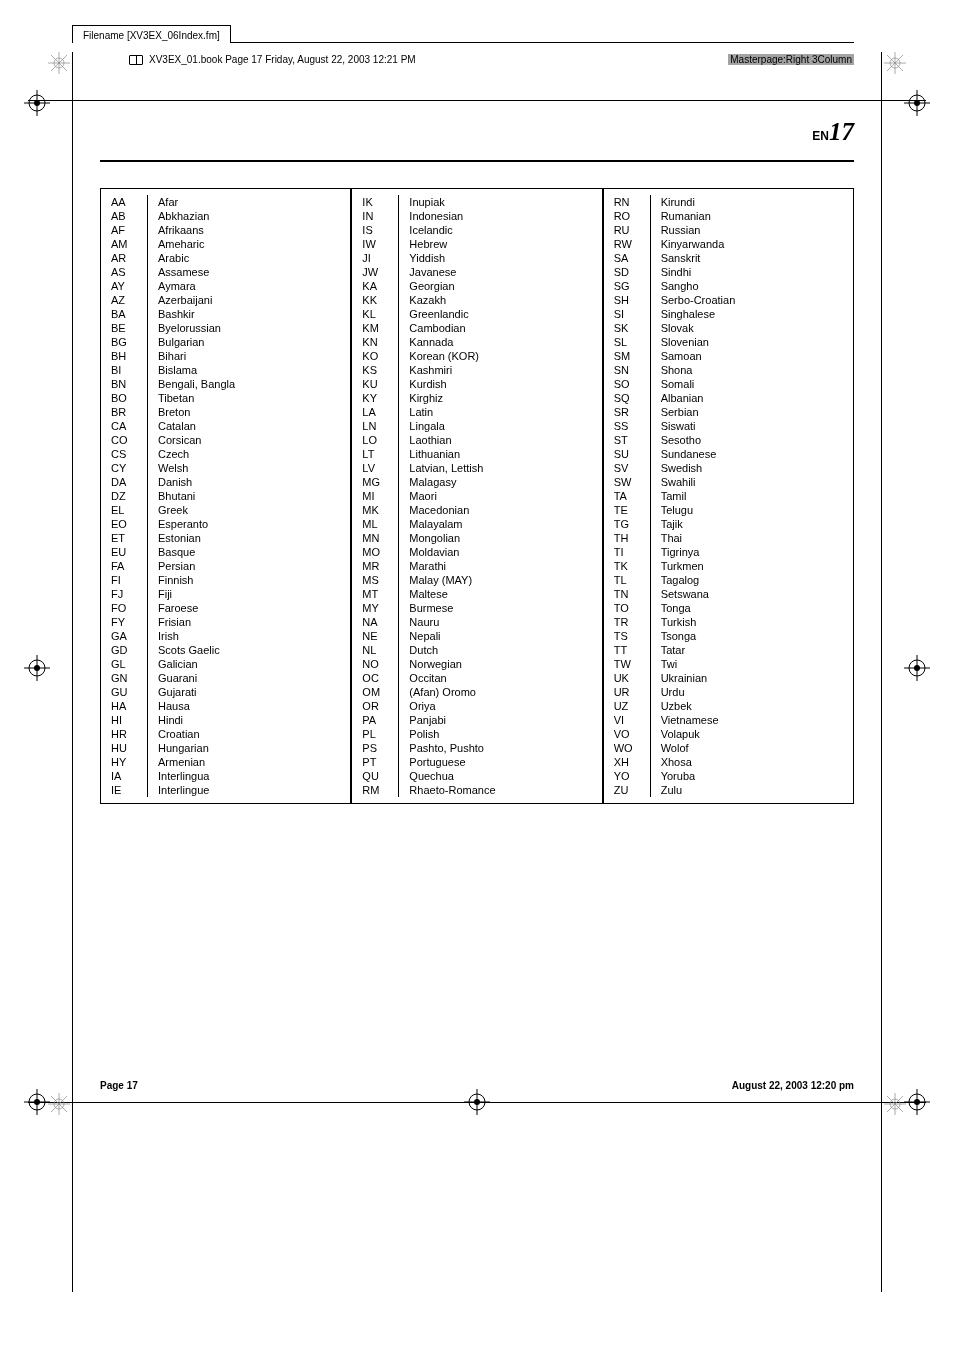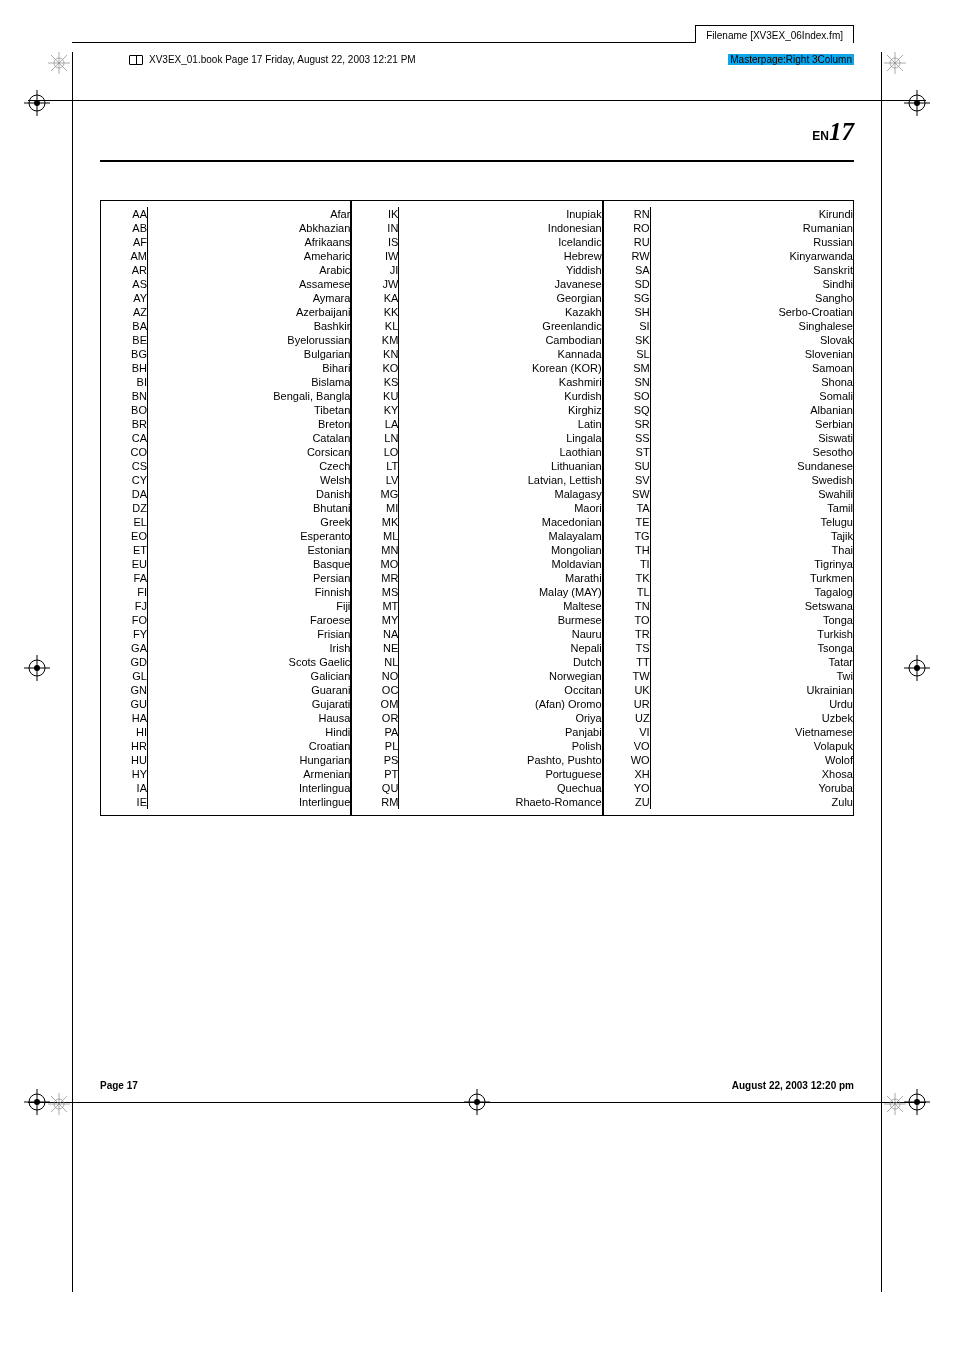--- a/index.html
+++ b/index.html
@@ -1,17 +1,17 @@
 <!DOCTYPE html>
 <html><head>
 <meta charset="utf-8">
 <style>
   * { box-sizing: border-box; margin: 0; padding: 0; }
   html, body { width: 954px; height: 1351px; background: #fff; font-family: "Helvetica Neue", Arial, sans-serif; color: #000; }
-  .page { position: relative; width: 954px; height: 1171px; text-align: right; }
+  .page { position: relative; width: 954px; height: 1171px; }
 
   
   .reg { position: absolute; width: 26px; height: 26px; }
   .reg svg { display: block; }
   .reg.top-left    { top: 90px;  left: 24px; }
   .reg.top-right   { top: 90px;  right: 24px; }
   .reg.mid-left    { top: 655px; left: 24px; }
   .reg.mid-right   { top: 655px; right: 24px; }
   .reg.bot-left    { bottom: 56px; left: 24px; }
   .reg.bot-mid     { bottom: 56px; left: 464px; }
@@ -34,33 +34,33 @@
   
   .filename-wrap { position: absolute; top: 24px; left: 72px; }
   .filename-wrap .tab { display: inline-block; border: 1px solid #000; border-bottom: none; font-size: 10px; padding: 4px 10px 2px 10px; position: relative; top: 1px; background: #fff; }
   .filename-wrap .bar { border-top: 1px solid #000; }
 
   
   .bookline { position: absolute; top: 54px; left: 100px; right: 100px; display: flex; justify-content: space-between; align-items: center; font-size: 10px; }
   .bookline .left { display:flex; align-items:center; gap:6px;padding-left:29px; }
   .bookline .strike { position:absolute; top:50%; left:-30px; right:-30px; border-top:1px solid #000; z-index:-1; }
   .bookline span { position: relative; z-index:1; }
-  .bookline .mp { background:#0ea5e9; padding:0 2px; }
+  .bookline .mp { background:#a3a3a3; padding:0 2px; }
 
   
   .header-number { position: absolute; top: 118px; right: 100px; display:flex; align-items:baseline; }
   .header-number .en { font-size: 12px; font-weight: bold; }
   .header-number .num { font-family: Georgia, 'Times New Roman', serif; font-style: italic; font-weight: bold; font-size: 25px; }
   .header-rule { position:absolute; top:160px; left:100px; right:100px; border-top:2px solid #000; }
 
   
   .title { position:absolute; top:170px; left:100px; font-family: Arial, sans-serif; font-weight: 800; font-style: italic; font-size: 22px; letter-spacing:0; font-stretch: condensed; }
 
   
-  .cols { position:absolute; top:200px; left:100px; right:100px; display:flex; justify-content:space-between; }
+  .cols { position:absolute; top:188px; left:100px; right:100px; display:flex; justify-content:space-between; }
   .colbox { border:1px solid #000; flex:1; padding:6px 0 6px 0; }
   .row { display:flex; font-size:11px; line-height:14px; }
   .row .code { width:46px; padding-left:10px; }
   .row .lang { flex:1; border-left:1px solid #000; padding-left:10px; }
 
   
   .footer { position:absolute; bottom:80px; left:100px; right:100px; display:flex; justify-content:space-between; font-size:10px;font-weight:bold; }
 
   .book-icon { display:inline-block; width:14px; border:1px solid #000; border-radius:1px; position:relative; height:10px; }
   .book-icon::after { content:""; position:absolute; left:50%; top:0; bottom:0; border-left:1px solid #000; }

